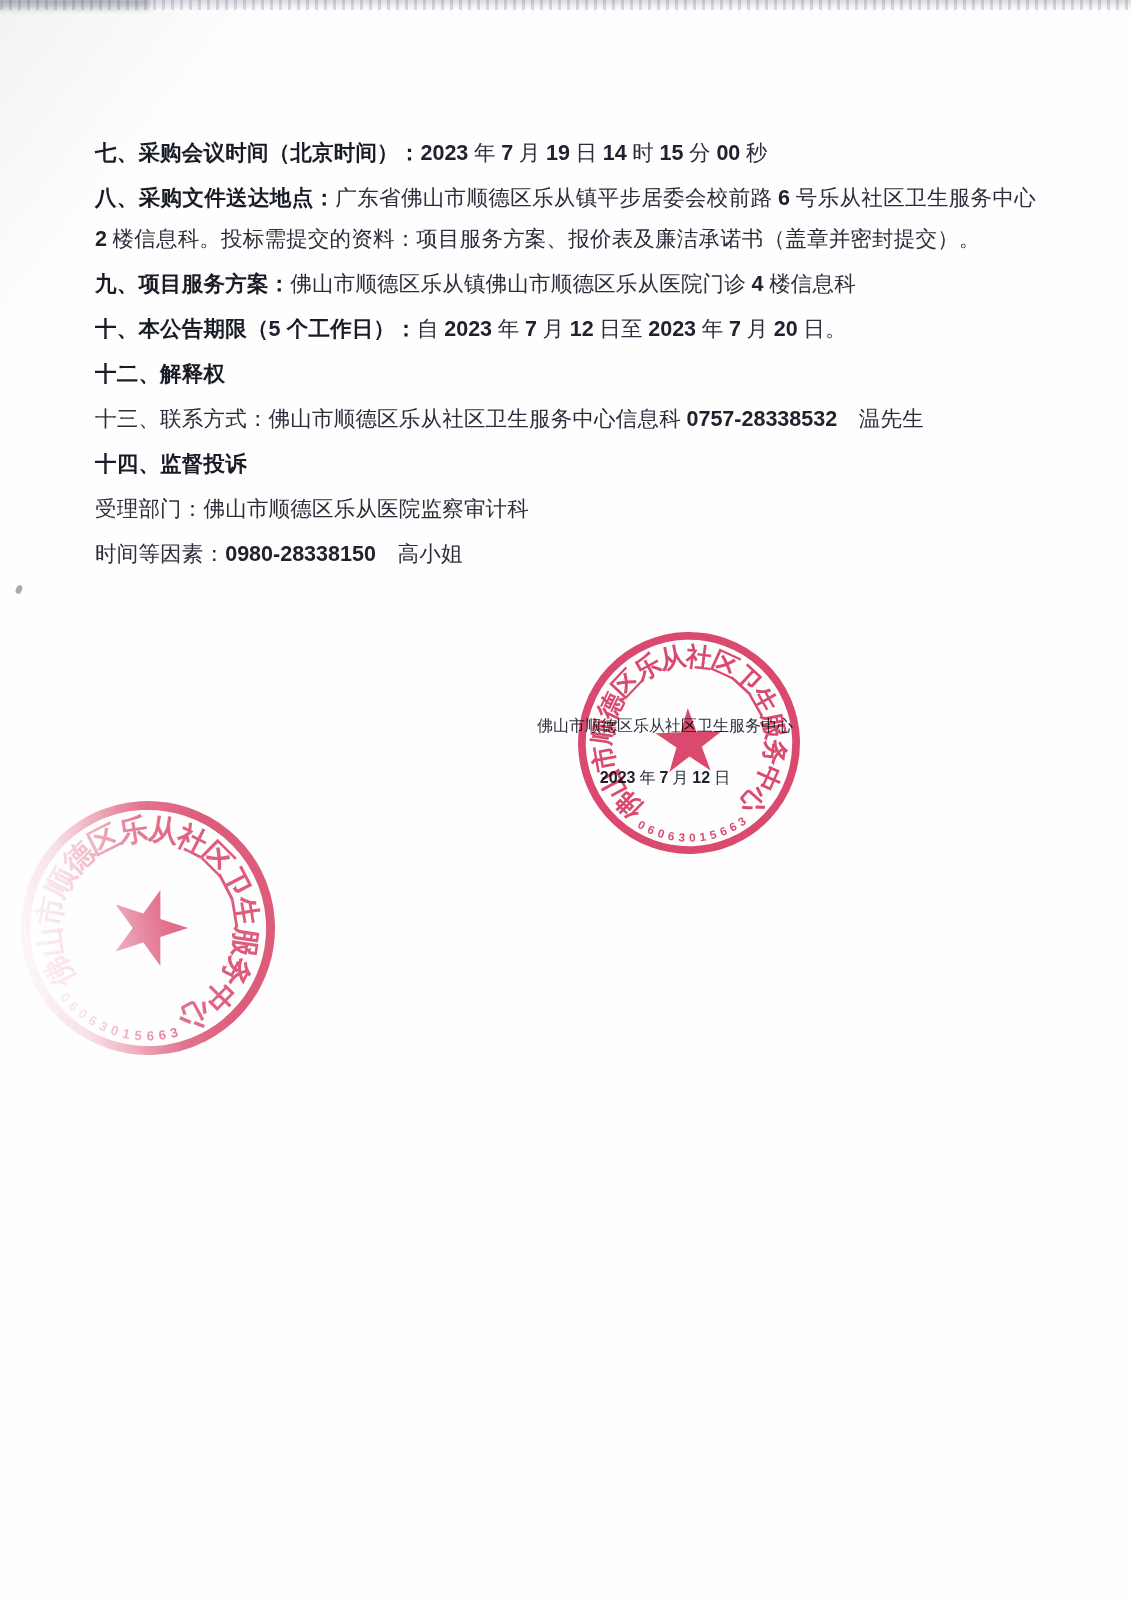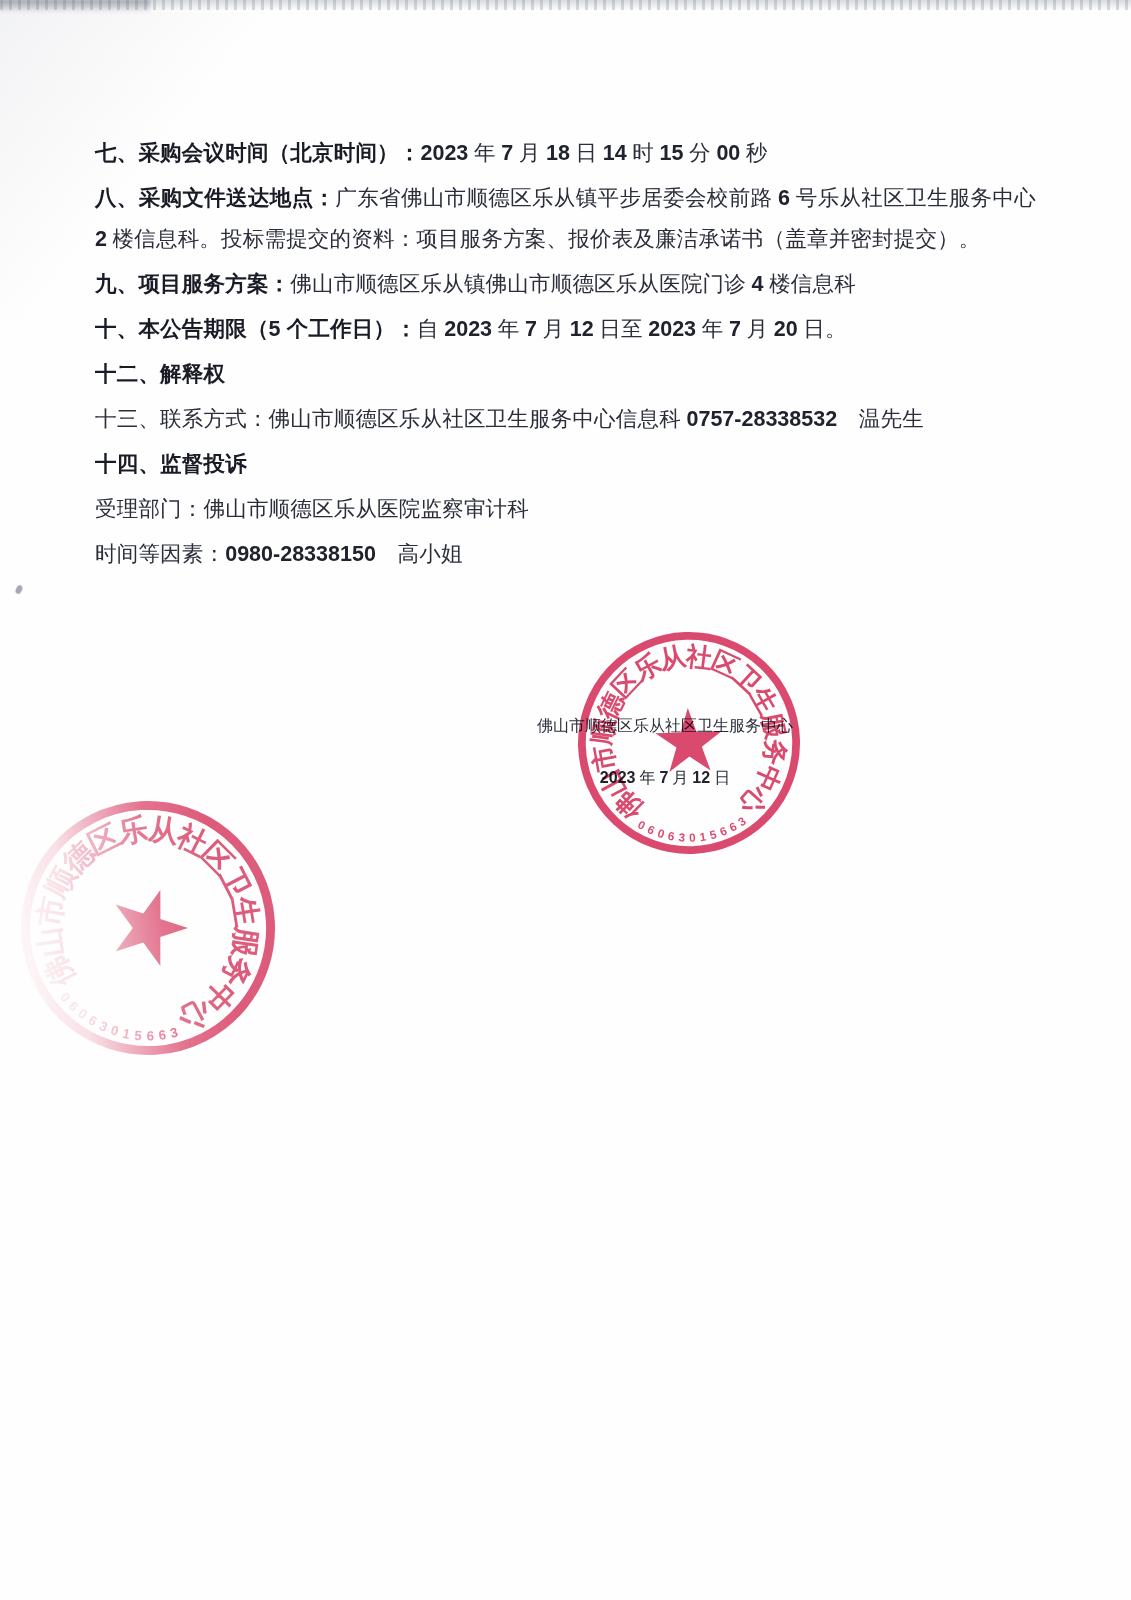--- a/index.html
+++ b/index.html
@@ -66,21 +66,21 @@
 </head>
 <body>
 
 <div class="page">
   <div class="corner-shade"></div>
   <div class="edge-noise"></div>
   <div class="edge-noise-left"></div>
   <div class="speck"></div>
 
   <main class="content" id="paras">
-      <p><span class="hb">七、采购会议时间（北京时间）：</span><span><span class="d">2023</span> 年 <span class="d">7</span> 月 <span class="d">18</span> 日 <span class="d">14</span> 时 <span class="d">15</span> 分 <span class="d">00</span> 秒</span></p>
+      <p><span class="hb">七、采购会议时间（北京时间）：</span><span><span class="d">2023</span> 年 <span class="d">7</span> 月 <span class="d">19</span> 日 <span class="d">14</span> 时 <span class="d">15</span> 分 <span class="d">00</span> 秒</span></p>
       <p><span class="hb">八、采购文件送达地点：</span><span>广东省佛山市顺德区乐从镇平步居委会校前路 <span class="d">6</span> 号乐从社区卫生服务中心 <span class="d">2</span> 楼信息科。投标需提交的资料：项目服务方案、报价表及廉洁承诺书（盖章并密封提交）。</span></p>
       <p><span class="hb">九、项目服务方案：</span><span>佛山市顺德区乐从镇佛山市顺德区乐从医院门诊 <span class="d">4</span> 楼信息科</span></p>
       <p><span class="hb">十、本公告期限（<span class="d">5</span> 个工作日）：</span><span>自 <span class="d">2023</span> 年 <span class="d">7</span> 月 <span class="d">12</span> 日至 <span class="d">2023</span> 年 <span class="d">7</span> 月 <span class="d">20</span> 日。</span></p>
       <p><span class="hb">十二、解释权</span></p>
       <p><span>十三、联系方式：</span><span>佛山市顺德区乐从社区卫生服务中心信息科 <span class="d">0757-28338532</span>　温先生</span></p>
       <p><span class="hb">十四、监督投诉</span></p>
       <p><span>受理部门：</span><span>佛山市顺德区乐从医院监察审计科</span></p>
       <p><span>时间等因素：</span><span><span class="d">0980-28338150</span>　高小姐</span></p>
     </main>
 

